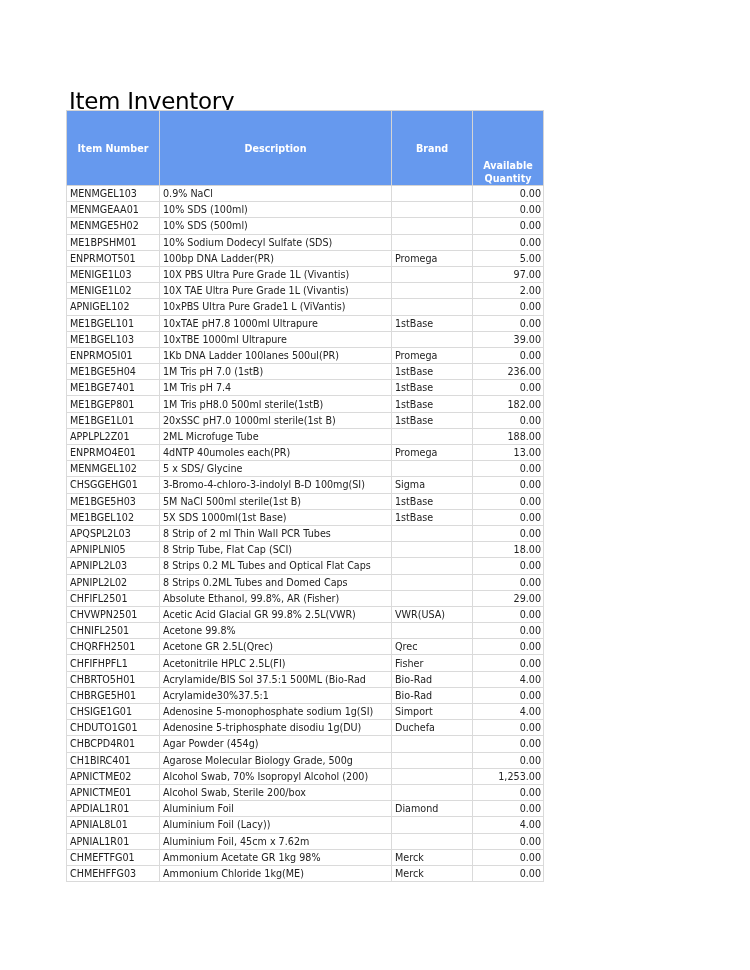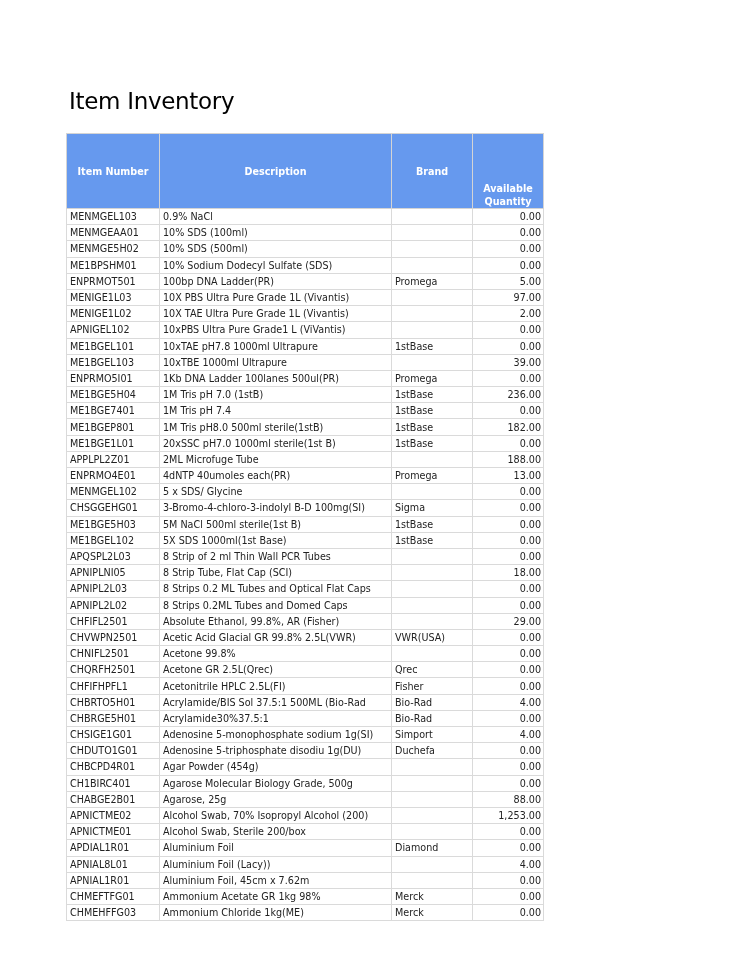--- a/index.html
+++ b/index.html
@@ -1,18 +1,18 @@
 <!DOCTYPE html>
 <html><head>
 <meta charset="utf-8">
 <style>
   html, body { margin: 0; padding: 0; background: #ffffff; }
   body { width: 750px; height: 970px; position: relative; overflow: hidden; font-family: "DejaVu Sans", sans-serif; }
   .title { position: absolute; left: 69px; top: 88px; font-size: 23px; color: #000000; font-family: "DejaVu Sans", sans-serif; letter-spacing: -0.3px; }
-  table.inv { position: absolute; left: 66px; top: 133px; border-collapse: collapse; table-layout: fixed; width: 477px; font-size: 9.6px; color: #222; }
+  table.inv { position: absolute; left: 66px; top: 110px; border-collapse: collapse; table-layout: fixed; width: 477px; font-size: 9.6px; color: #222; }
   table.inv th { background: #6699ee; color: #ffffff; font-weight: bold; font-size: 9.6px; height: 30px; padding: 0 3px; border: 1px solid #d4d4d4; text-align: center; line-height: 13px; }
   table.inv td { height: 15.2px; padding: 0 3px; border: 1px solid #dadada; white-space: nowrap; overflow: hidden; line-height: 15px; }
   table.inv td.qty { text-align: right; padding-right: 2px; }
   col.c1 { width: 93px; } col.c2 { width: 232px; } col.c3 { width: 81px; } col.c4 { width: 71px; }
 </style>
 </head>
 <body>
 
 <div class="title">Item Inventory</div>
 
@@ -242,26 +242,20 @@
         <td></td>
         <td class="qty">0.00</td>
       </tr>
       <tr>
         <td>CH1BIRC401</td>
         <td>Agarose Molecular Biology Grade, 500g</td>
         <td></td>
         <td class="qty">0.00</td>
       </tr>
       <tr>
-        <td>CHABGE2B01</td>
-        <td>Agarose, 25g</td>
-        <td></td>
-        <td class="qty">88.00</td>
-      </tr>
-      <tr>
         <td>APNICTME02</td>
         <td>Alcohol Swab, 70% Isopropyl Alcohol (200)</td>
         <td></td>
         <td class="qty">1,253.00</td>
       </tr>
       <tr>
         <td>APNICTME01</td>
         <td>Alcohol Swab, Sterile 200/box</td>
         <td></td>
         <td class="qty">0.00</td>

